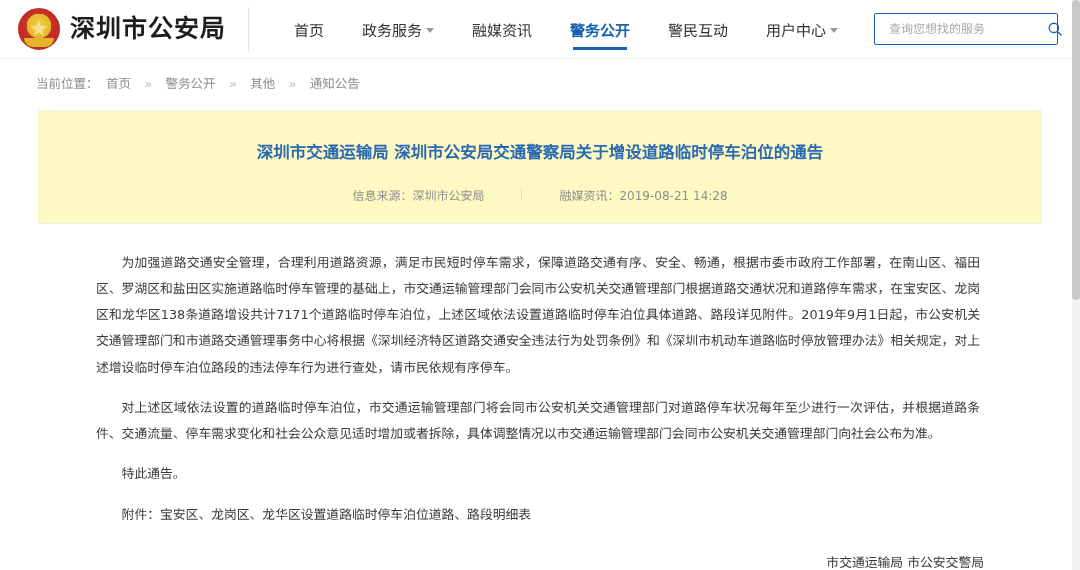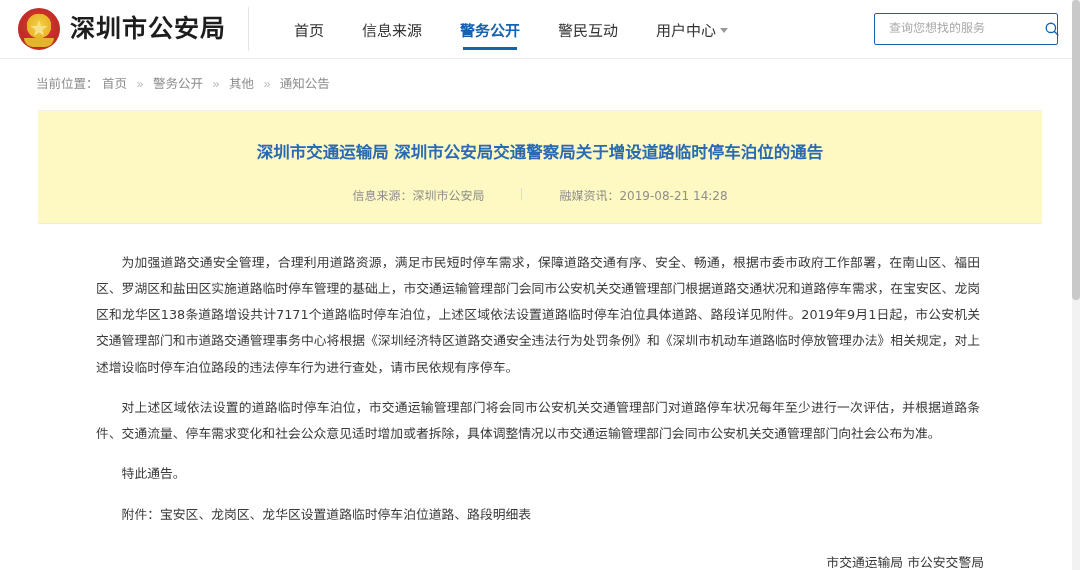--- a/index.html
+++ b/index.html
@@ -128,32 +128,32 @@
     padding: 0 8px 0 12px;
     flex: none;
   }
   .search-input {
     border: none;
     outline: none;
     flex: 1;
     font-size: 12px;
     color: #ef4444;
     background: transparent;
-    font-family: Liberation Mono, monospace;
+    font-family: Liberation Sans, sans-serif;
   }
   .search-input::placeholder { color: #a8a8a8; }
   .search-icon { width: 18px; height: 18px; flex: none; }
 
   
   .crumb-wrap {
     border-top: 1px solid #ededed;
     padding: 14px 0 12px 36px;
     font-size: 12.5px;
     color: #8d8d8d;
-    font-family: Liberation Sans, sans-serif;
+    font-family: Liberation Mono, monospace;
   }
   .crumb-wrap .sep { margin: 0 6px; color: #bdbdbd; }
   .crumb-link { color: #8d8d8d; text-decoration: none; }
 
   
   .card {
     margin: 6px 38px 0 38px;
     background: #fbfbfb;
     border-top: 1px solid #f0f0f0;
     padding: 0;
@@ -231,21 +231,25 @@
       <div class="brand-text">
         <div class="brand-cn">深圳市公安局</div>
       </div>
     </div>
 
     <div class="nav">
       <div class="nav-item">
         <span>首页</span>
       </div>
       <div class="nav-item">
-        <span>信息来源</span>
+        <span>政务服务</span>
+        <i class="caret"></i>
+      </div>
+      <div class="nav-item">
+        <span>融媒资讯</span>
       </div>
       <div class="nav-item active">
         <span>警务公开</span>
       </div>
       <div class="nav-item">
         <span>警民互动</span>
       </div>
       <div class="nav-item">
         <span>用户中心</span>
         <i class="caret"></i>

